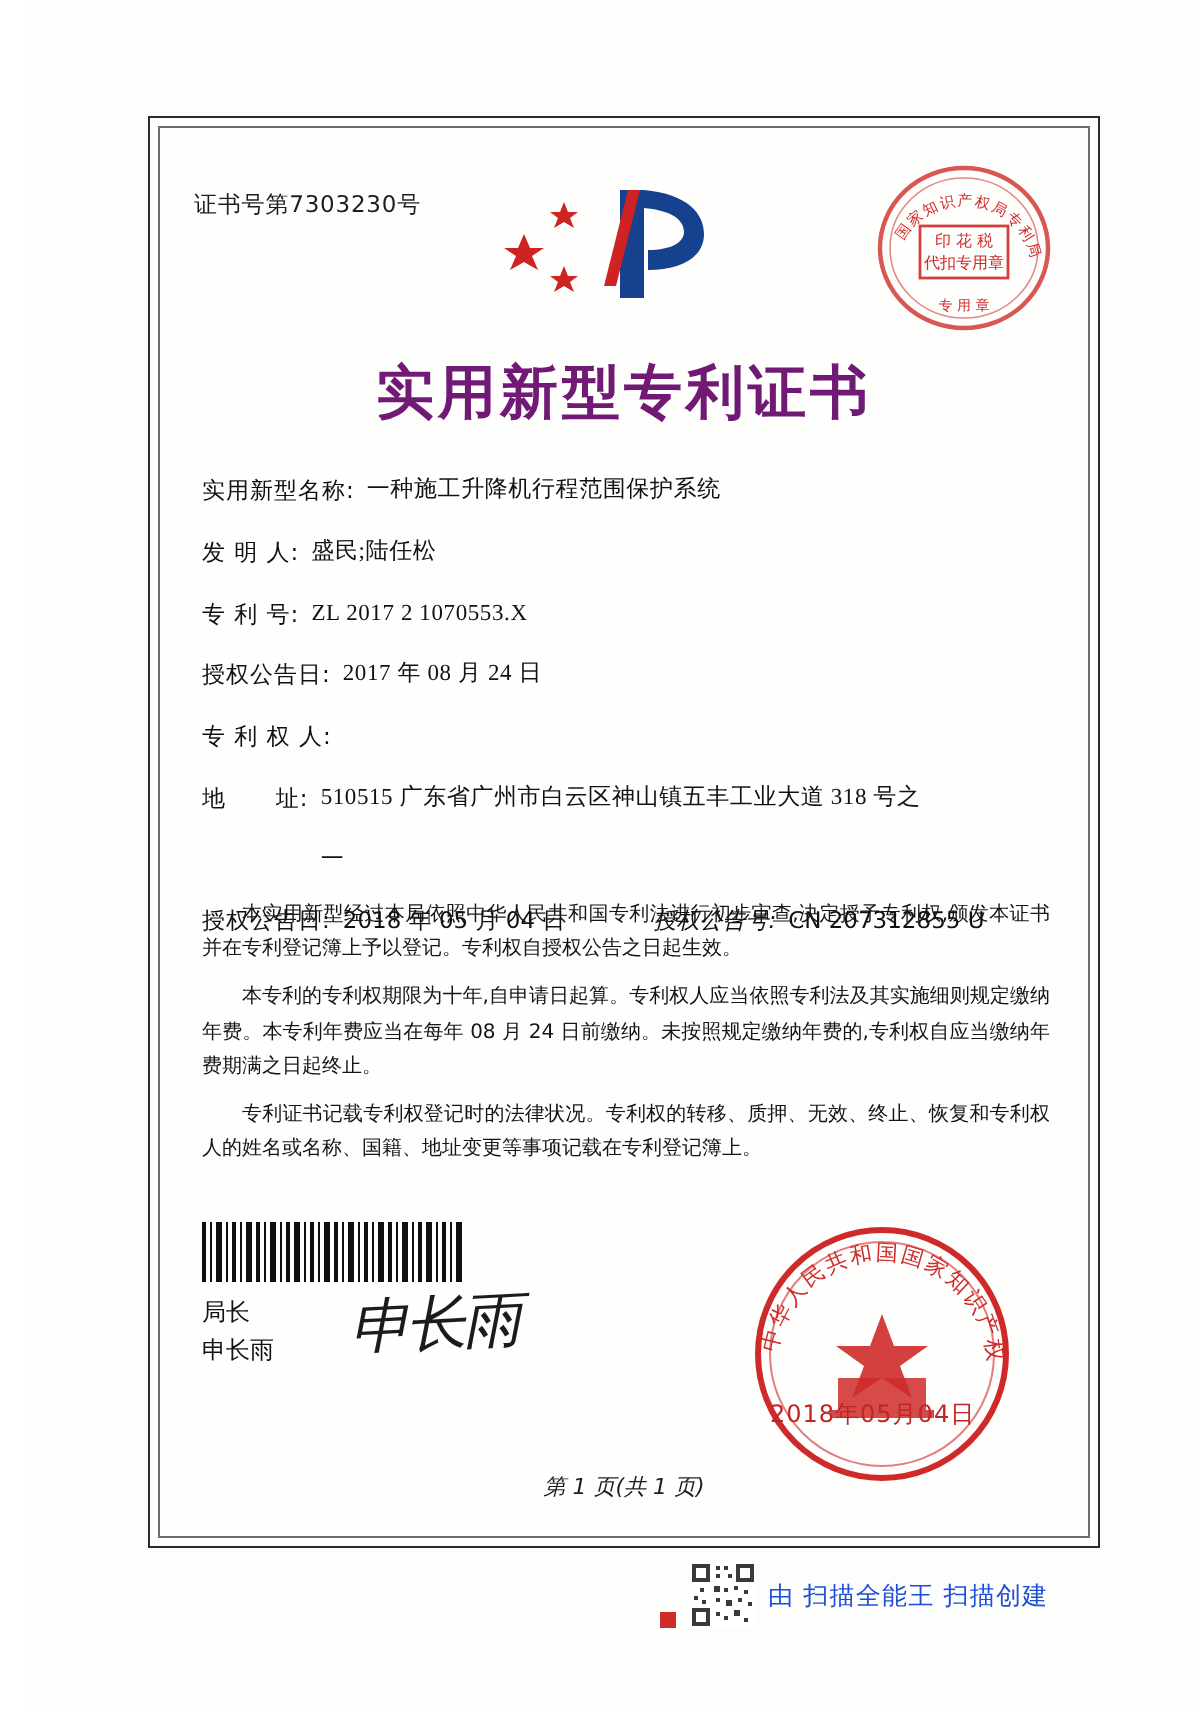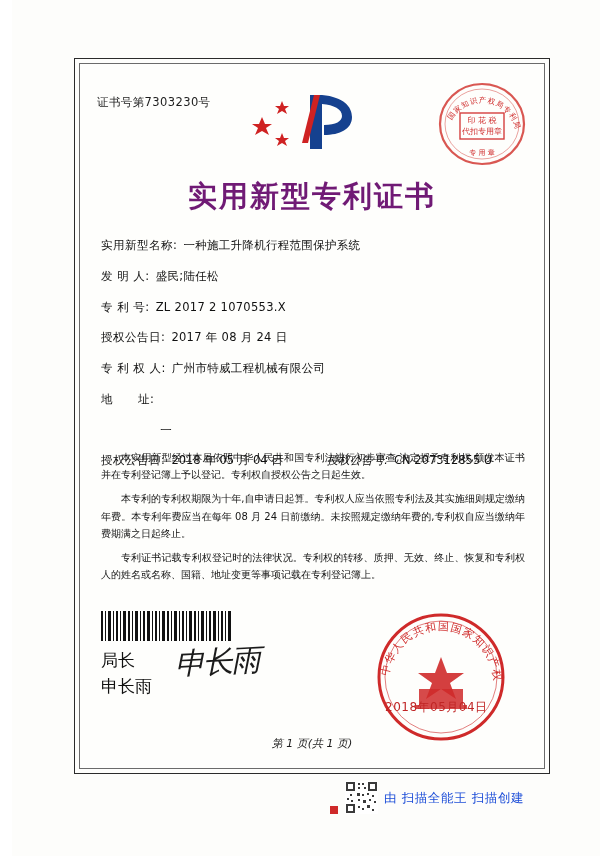--- a/index.html
+++ b/index.html
@@ -88,20 +88,21 @@
   }
   .field-label {
     flex: 0 0 auto;
     white-space: pre;
     letter-spacing: 0.5px;
   }
   .field-value {
     flex: 1 1 auto;
     padding-left: 6px;
     letter-spacing: 0.3px;
+    font-family: Liberation Serif, serif;
   }
   .field-row.two-col {
     justify-content: flex-start;
   }
   .field-row .second-label {
     flex: 0 0 auto;
     margin-left: 16px;
     white-space: pre;
     font-style: italic;
   }
@@ -123,21 +124,21 @@
   
   .barcode {
     position: absolute;
     left: 26px; top: 552px;
     width: 130px; height: 30px;
   }
 
   .signature-block {
     position: absolute;
     left: 26px; top: 588px;
-    font-size: 17px;
+    font-size: 12px;
     line-height: 1.55;
     color: #111;
   }
   .handwriting {
     position: absolute;
     left: 100px; top: 583px;
     font-size: 30px;
     font-family: "DejaVu Serif", serif;
     font-style: italic;
     color: #1b1b1b;
@@ -241,24 +242,24 @@
       <div class="field-row">
         <span class="field-label">专 利 号:</span>
         <span class="field-value">ZL 2017 2 1070553.X</span>
       </div>
       <div class="field-row">
         <span class="field-label">授权公告日:</span>
         <span class="field-value">2017 年 08 月 24 日</span>
       </div>
       <div class="field-row">
         <span class="field-label">专 利 权 人:</span>
-        <span class="field-value">广州市特威工程机械有限公司</span>
       </div>
       <div class="field-row">
         <span class="field-label">地      址:</span>
+        <span class="field-value">510515 广东省广州市白云区神山镇五丰工业大道 318 号之</span>
       </div>
       <div class="field-row">
         <span class="field-label" style="visibility:hidden">地      址:</span>
         <span class="field-value">一</span>
       </div>
       <div class="field-row two-col" style="margin-top:2px">
         <span class="field-label">授权公告日:</span>
         <span style="padding-left:6px">2018 年 05 月 04 日</span>
         <span class="second-label" style="margin-left:44px">授权公告号:</span>
         <span style="padding-left:6px">CN 207312855 U</span>

